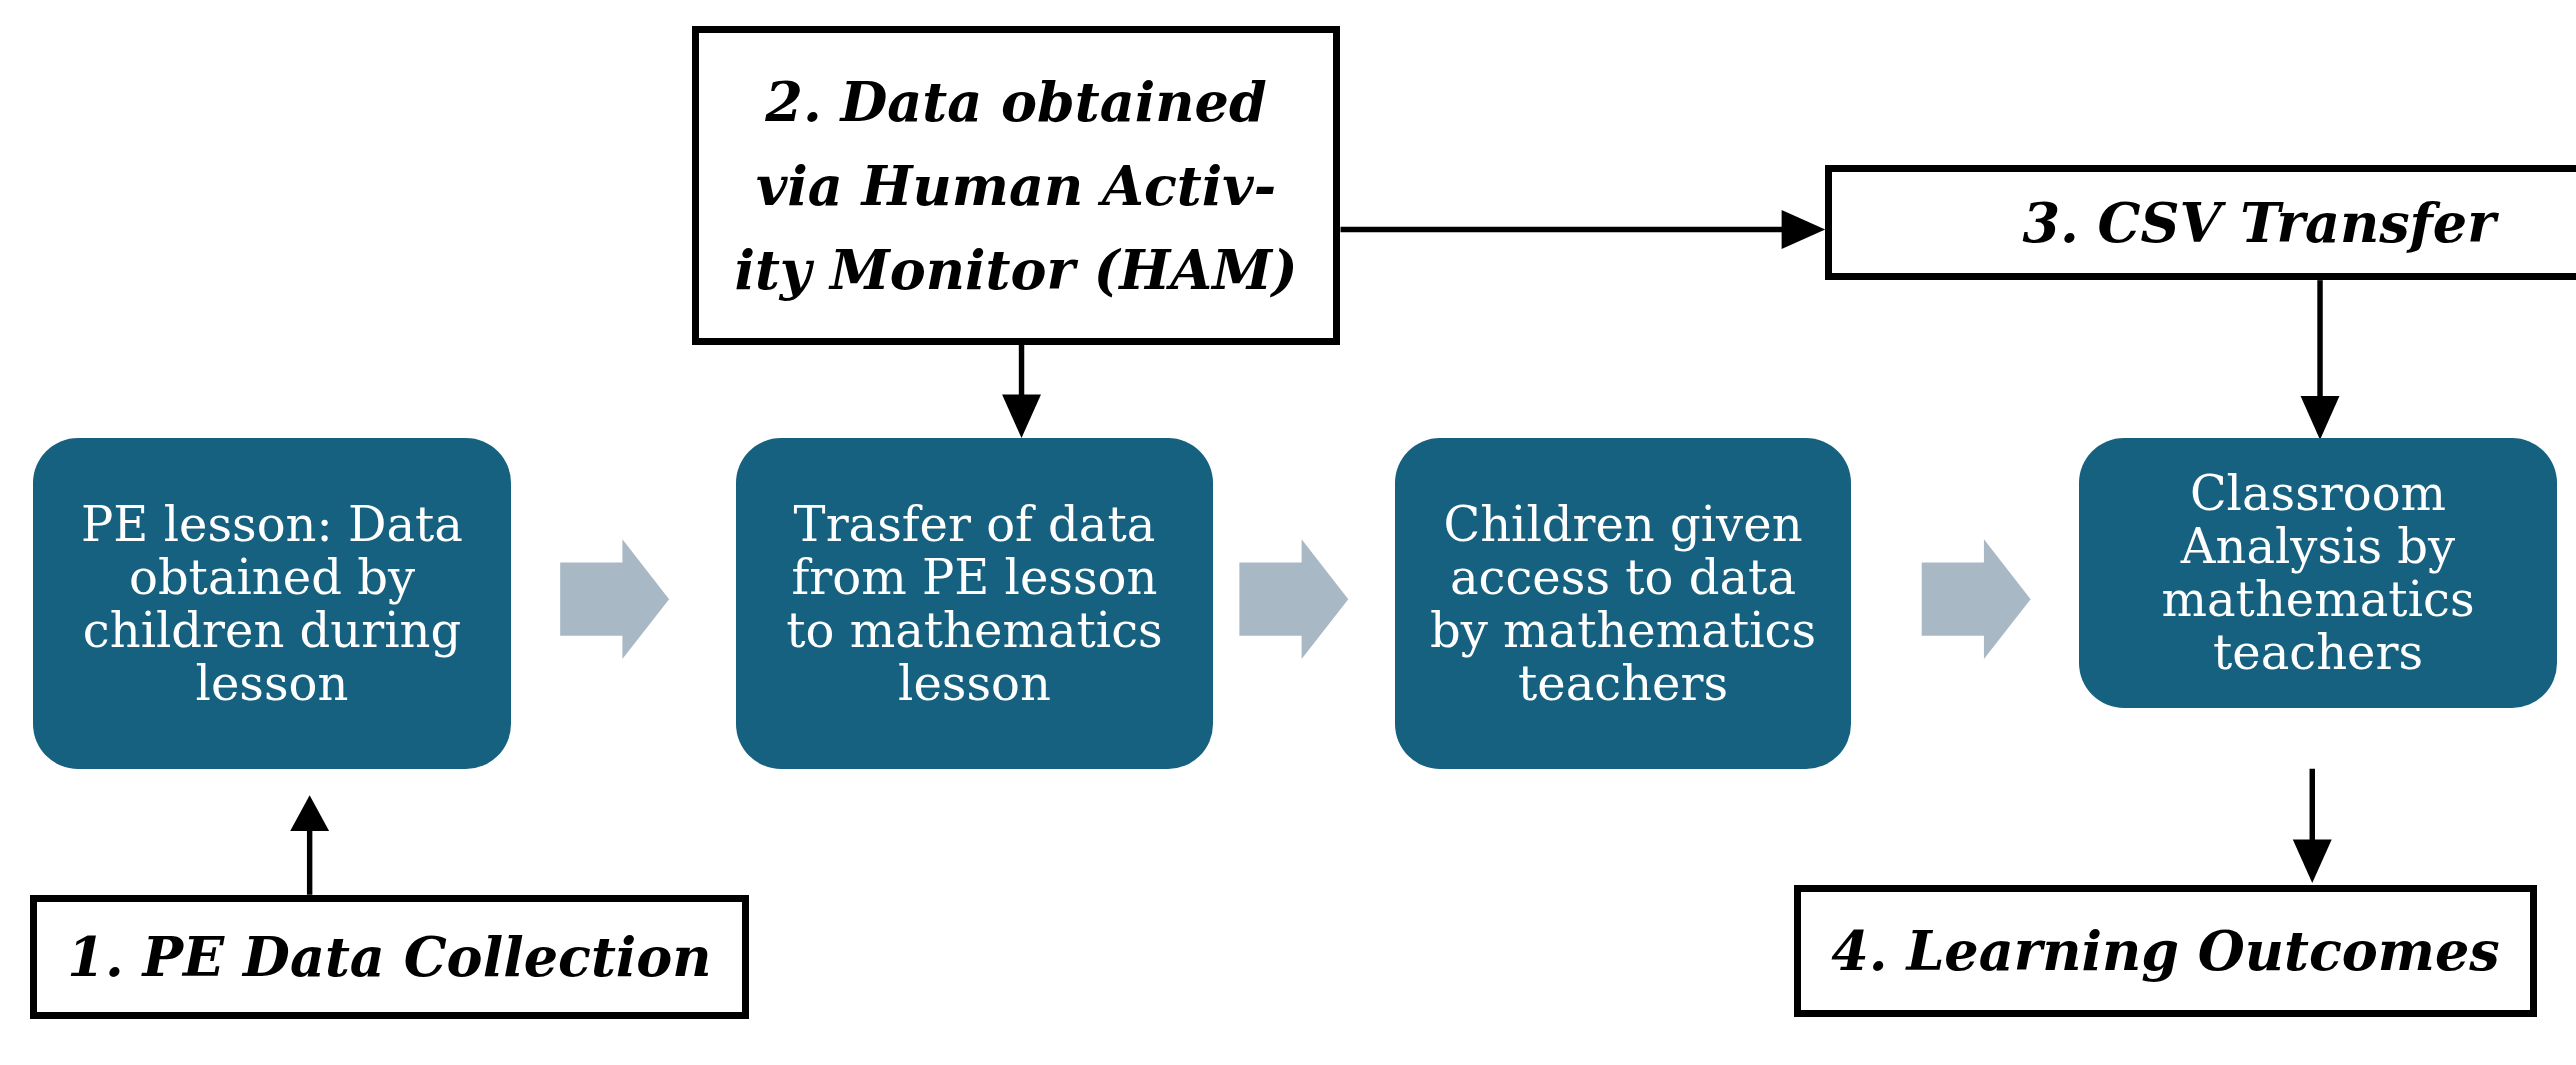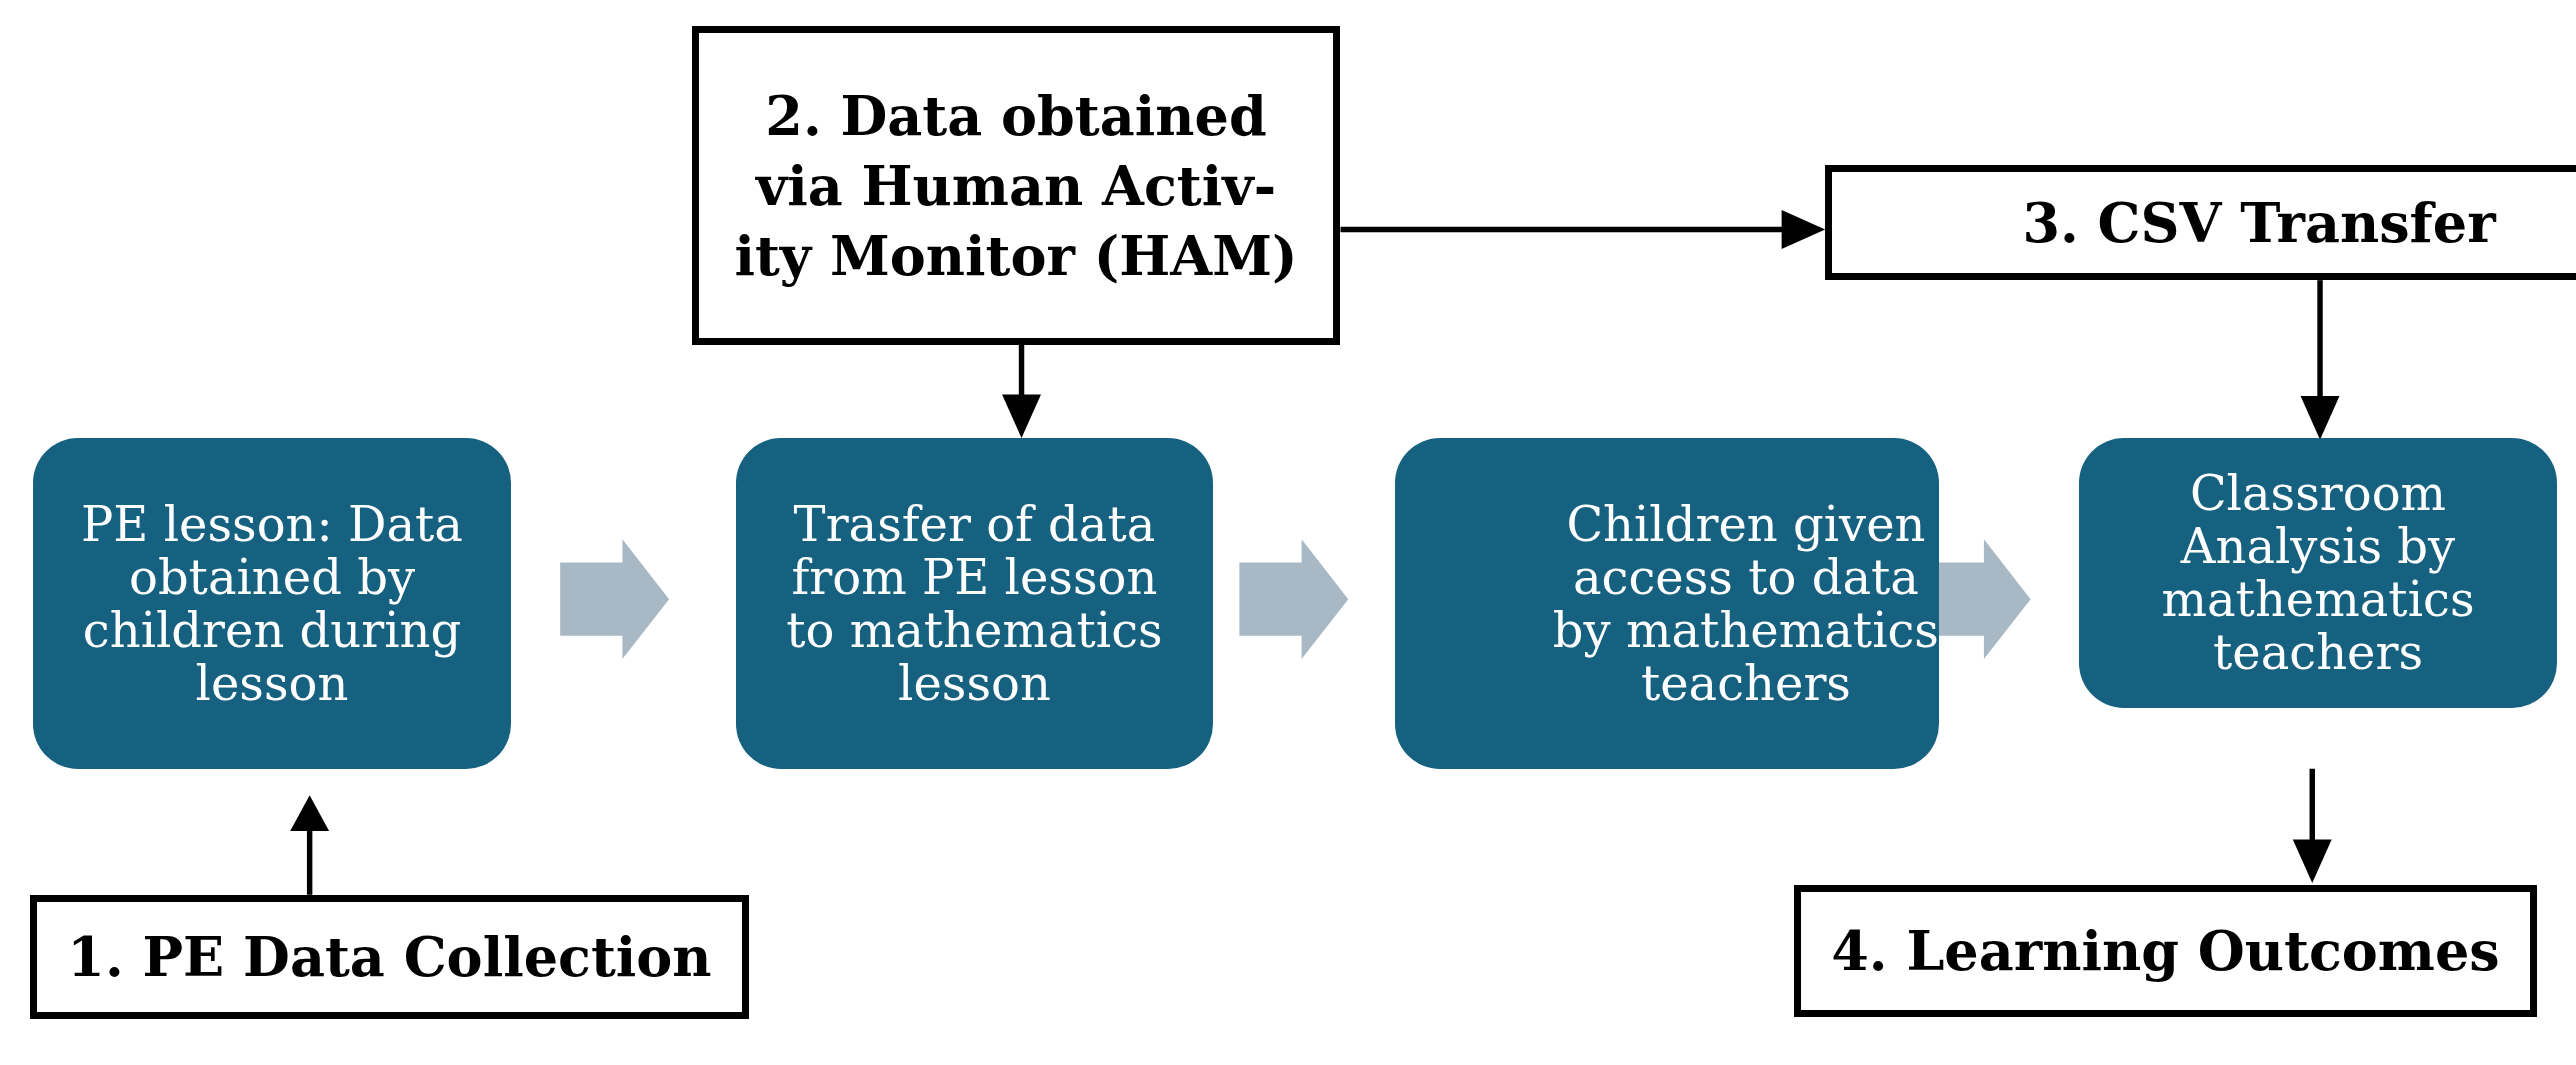--- a/index.html
+++ b/index.html
@@ -31,37 +31,38 @@
     display: flex;
     align-items: center;
     justify-content: center;
     text-align: center;
     font-size: 48px;
     line-height: 53px;
     white-space: pre-line;
   }
   .pnode-1 { left: 33px;   top: 438px; width: 478px; height: 331px; }
   .pnode-2 { left: 716px;  top: 438px; width: 477px; height: 331px; margin-left: 20px; }
-  .pnode-3 { left: 1395px; top: 438px; width: 544px; height: 331px; justify-content: flex-end; }
+  .pnode-3 { left: 1395px; top: 438px; width: 456px; height: 331px; }
   .pnode-4 { left: 2079px; top: 438px; width: 478px; height: 270px; }
 
   .slabel {
     position: absolute;
     background: var(--label-background, #ffffff);
     border: 7px solid var(--label-border-color, #000000);
     color: var(--label-text-color, #000000);
     display: flex;
     align-items: center;
     justify-content: center;
     text-align: center;
     font-weight: bold;
     font-size: 54px;
-    line-height: 70px;
+    line-height: 84px;
     white-space: pre-line;
     box-sizing: border-box;
+    font-style: italic;
   }
   .slabel-2 { left: 692px;  top: 26px;   width: 648px; height: 319px; }
   .slabel-3 { left: 1825px; top: 165px;  width: 868px; height: 115px; }
   .slabel-1 { left: 30px;   top: 895px; width: 719px; height: 124px; }
   .slabel-4 { left: 1794px; top: 885px; width: 743px; height: 132px; }
 
   .connector-line {
     stroke: var(--connector-color, #000000);
     stroke-width: 7;
     fill: none;

